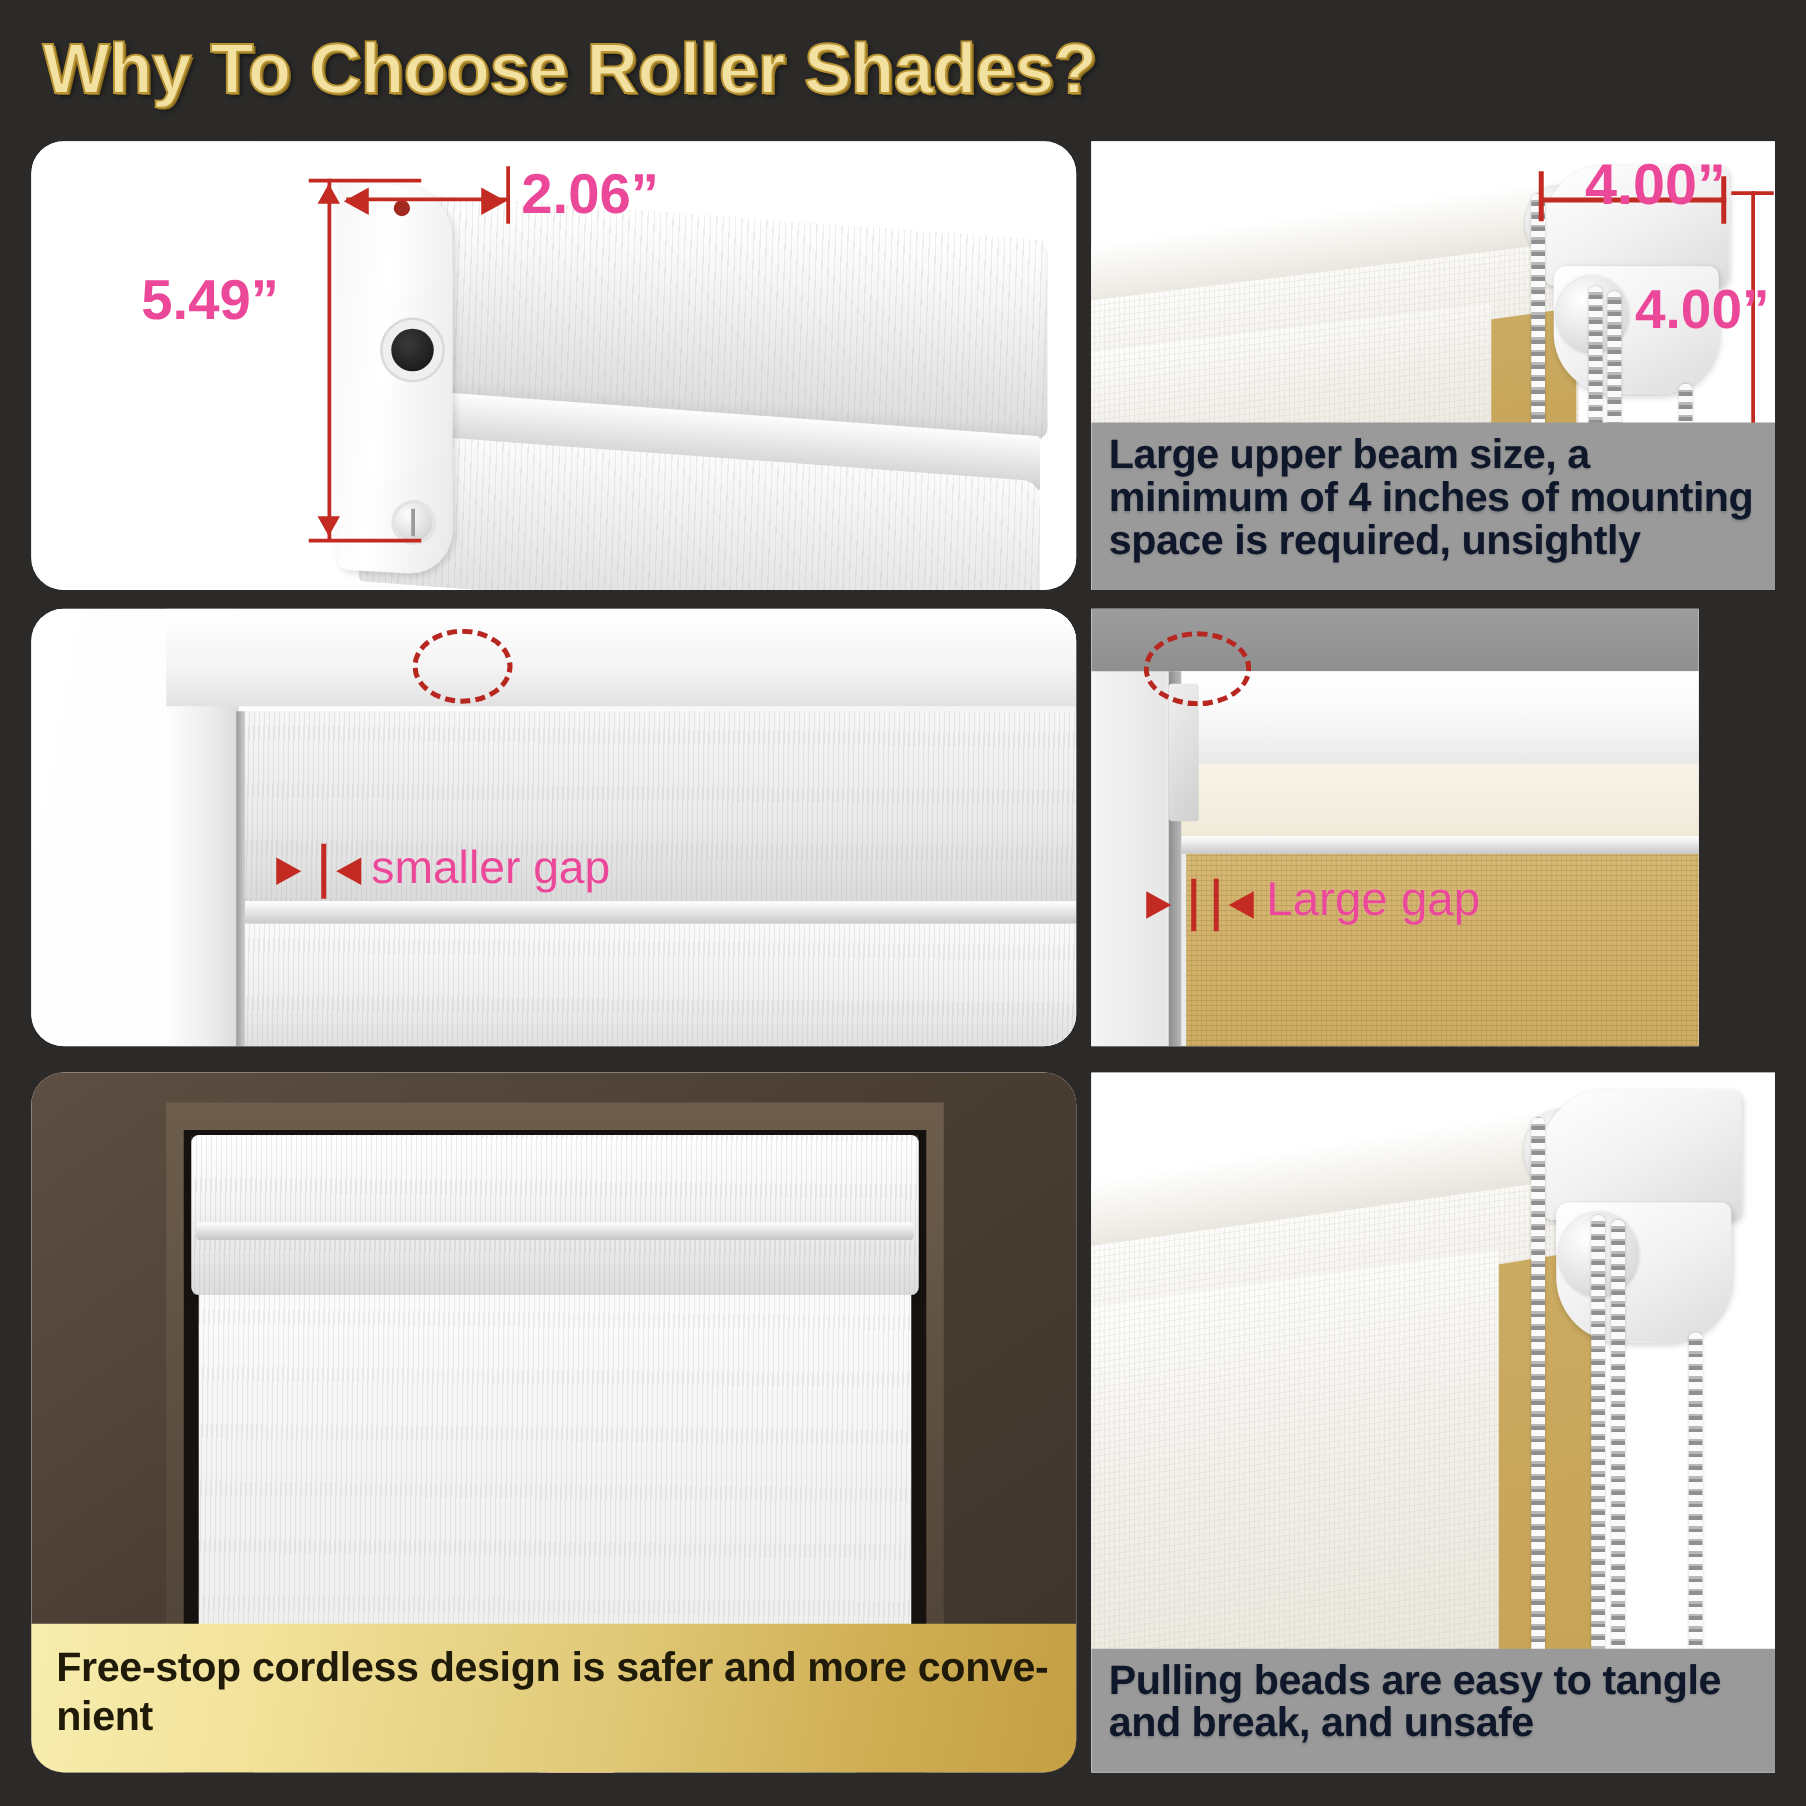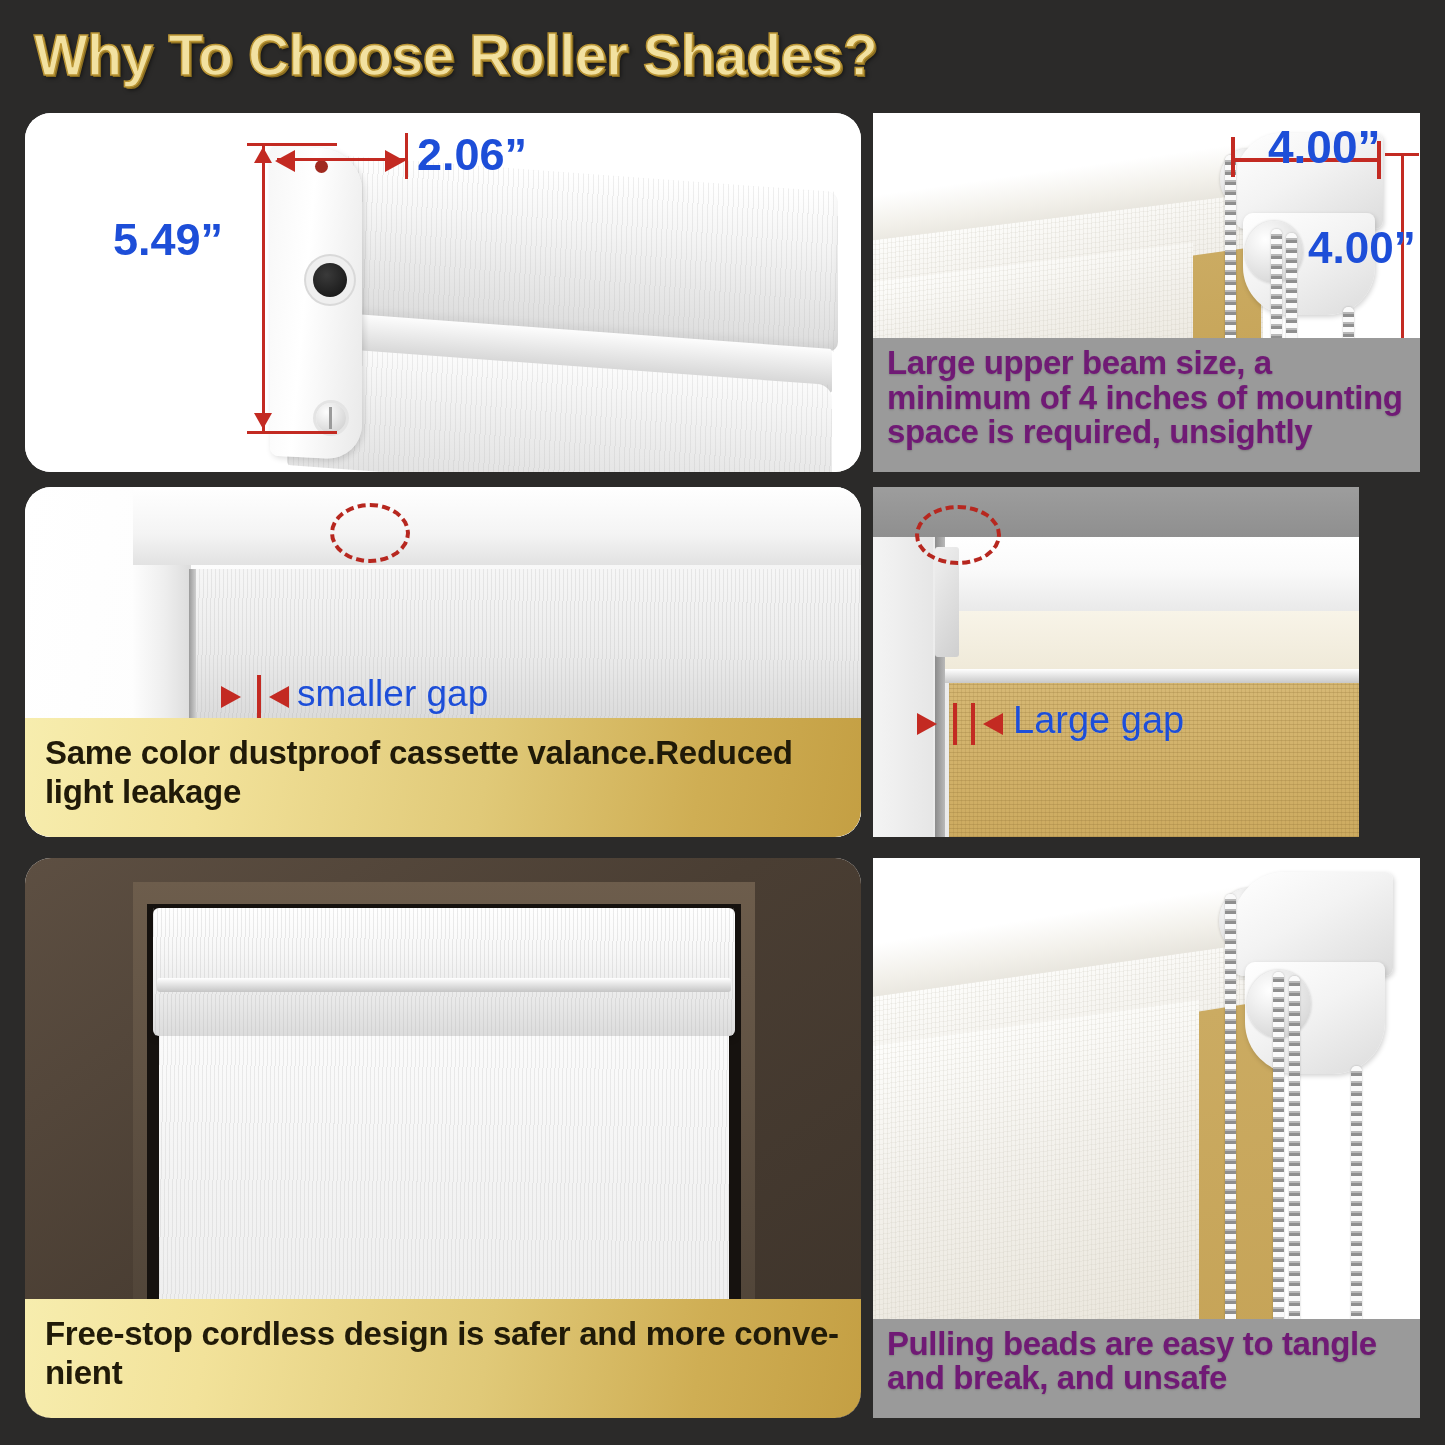--- a/index.html
+++ b/index.html
@@ -30,30 +30,30 @@
   .cap{position:absolute;left:0;right:0;bottom:0;box-sizing:border-box;}
   .cap.gold{
     background:linear-gradient(100deg,#f7edae 0%,#f2e29a 22%,#e0c978 55%,#cfae54 80%,#c49f43 100%);
     color:#201a08;
     border-bottom-left-radius:26px;border-bottom-right-radius:26px;
     padding:16px 20px 26px 20px;
     font-size:33px;font-weight:bold;line-height:1.16;
     letter-spacing:-0.3px;
   }
   .cap.grey{
-    background:#9a9a9a;color:#701a75;
+    background:#9a9a9a;color:#0f172a;
     padding:8px 14px 22px 14px;
     font-size:33px;font-weight:bold;line-height:1.05;
     letter-spacing:-0.4px;
     text-shadow:0 1px 2px rgba(0,0,0,.18);
   }
 
   
   .rl{position:absolute;background:#c32a22;}           
-  .rtxt{position:absolute;color:#1d4ed8;font-weight:bold;
+  .rtxt{position:absolute;color:#ec4899;font-weight:bold;
         font-family:"Liberation Sans",sans-serif;white-space:nowrap;
         text-shadow:0 0 1px rgba(255,255,255,.4);}
   .dash-ell{position:absolute;border:4px dashed #b7271f;border-radius:50%;}
   .arw{position:absolute;width:0;height:0;}
   .arw.l{border-top:11px solid transparent;border-bottom:11px solid transparent;border-right:20px solid #c32a22;}
   .arw.r{border-top:11px solid transparent;border-bottom:11px solid transparent;border-left:20px solid #c32a22;}
   .arw.u{border-left:9px solid transparent;border-right:9px solid transparent;border-bottom:16px solid #c32a22;}
   .arw.d{border-left:9px solid transparent;border-right:9px solid transparent;border-top:16px solid #c32a22;}
 
   
@@ -293,24 +293,20 @@
       <div class="p3shadeC"></div>
       <div class="p3edge"></div>
       <div class="dash-ell" style="left:305px;top:16px;width:72px;height:52px;"></div>
 
       <div class="rl" style="left:232px;top:188px;width:4px;height:44px;"></div>
       <div class="arw r" style="left:196px;top:199px;"></div>
       <div class="arw l" style="left:244px;top:199px;"></div>
       <div class="rtxt" style="left:272px;top:186px;font-size:37px;font-weight:normal;">smaller gap</div>
     </div>
 
-    <div class="cap gold">
-      <span class="cap-line">Same color dustproof cassette valance.Reduced</span>
-      <span class="cap-line">light leakage</span>
-    </div>
   </div>
 
   <div class="panel" style="left:873px;top:487px;width:486px;height:350px;">
     <div class="photo">
       <div style="position:absolute;inset:0;background:linear-gradient(120deg,#efefef,#e3e3e3);"></div>
       <div class="p4wallL"></div>
       <div class="p4wallTop"></div>
       <div class="p4tube"></div>
       <div class="p4cream"></div>
       <div class="p4rail"></div>

